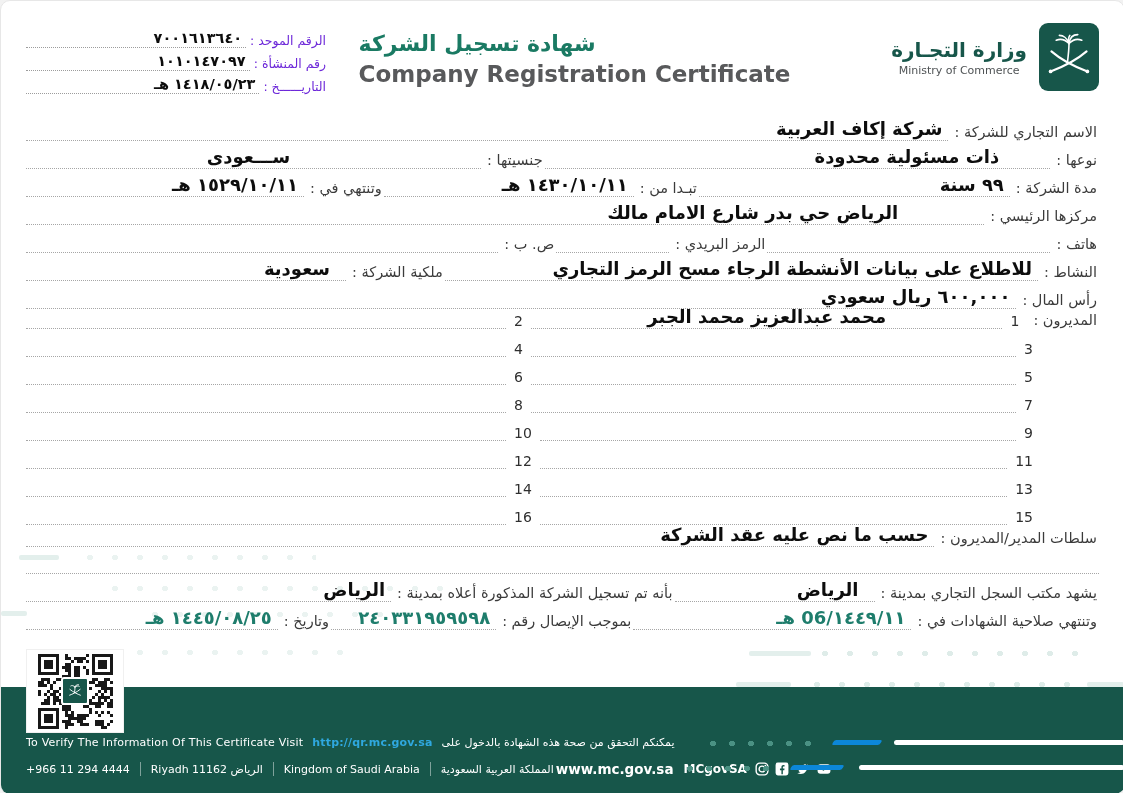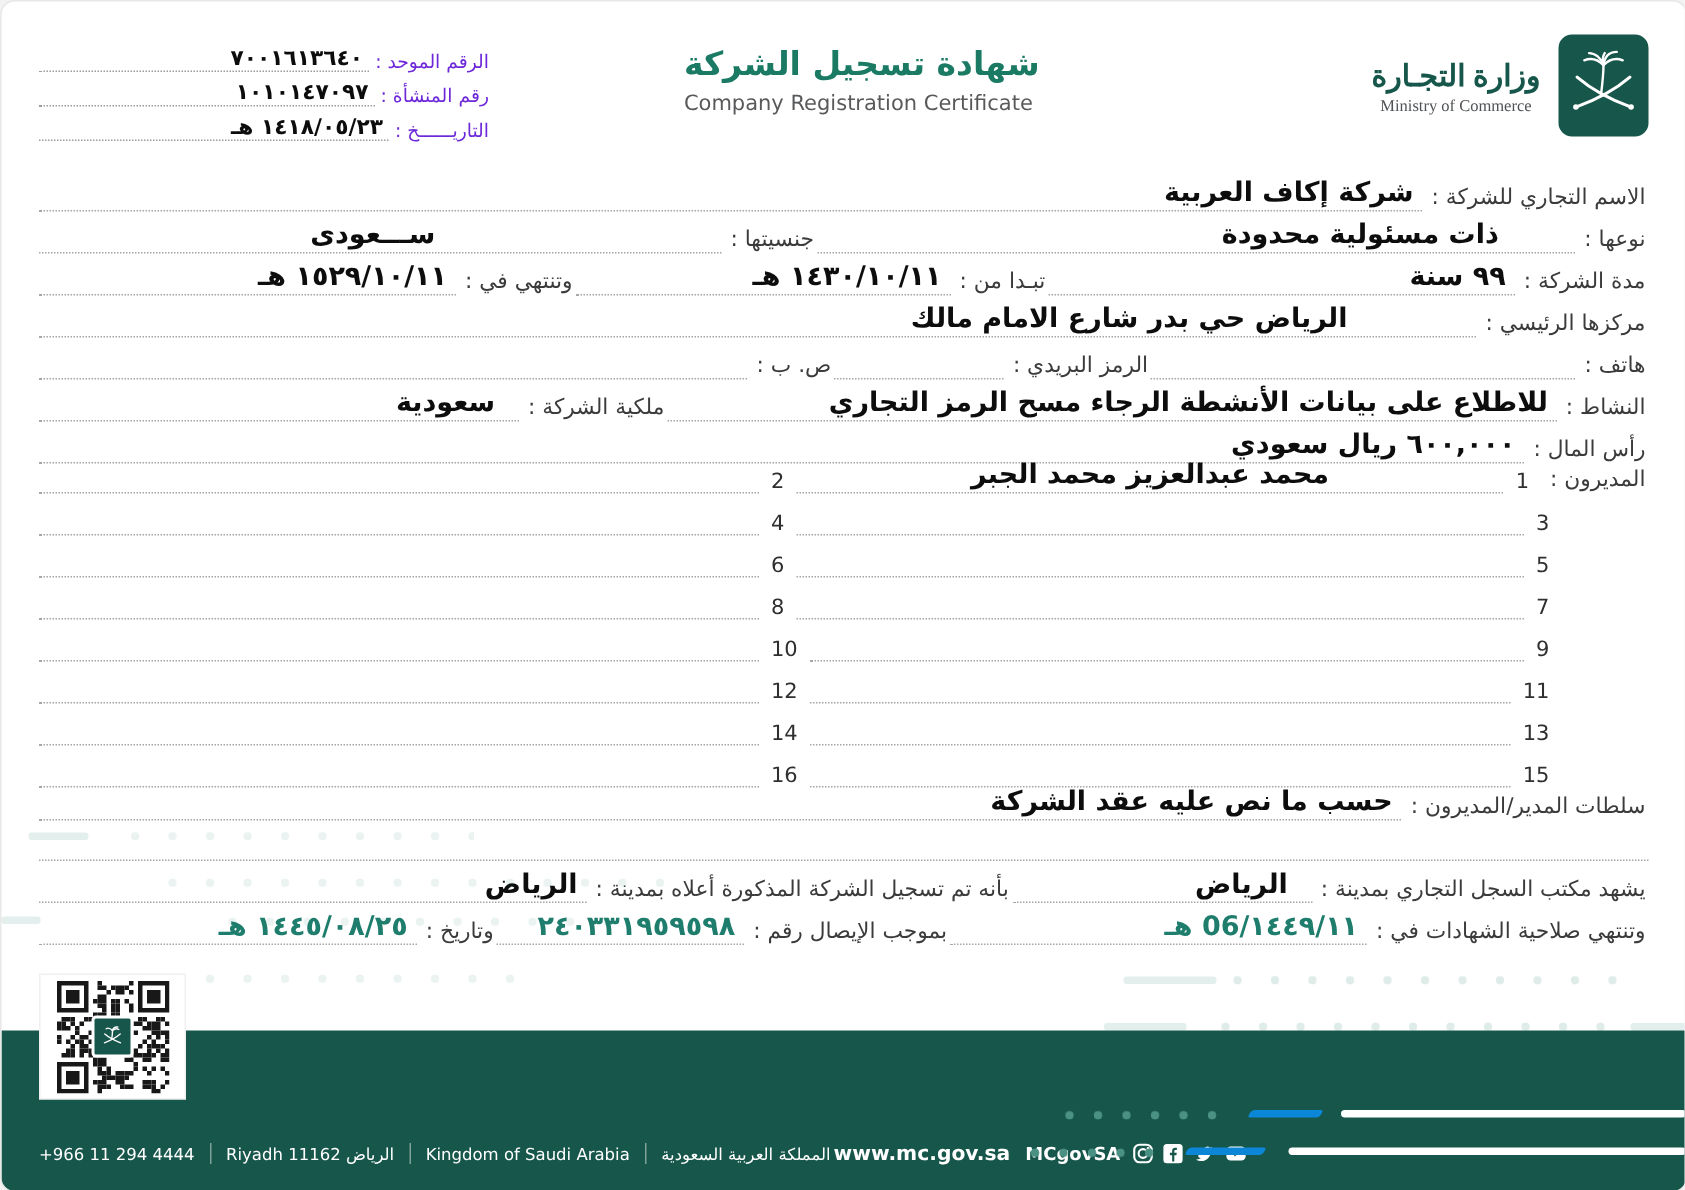--- a/index.html
+++ b/index.html
@@ -9,22 +9,22 @@
     font-family:"DejaVu Sans","Liberation Sans",sans-serif;
   }
   
   .hdr-left{position:absolute;top:24px;left:25px;width:300px;direction:rtl;}
   .hlr{display:flex;height:23px;}
   .hl-lbl{align-self:flex-end;white-space:nowrap;font-size:12.5px;color:#6d28d9;padding-left:4px;}
   .hl-seg{flex:1;align-self:flex-end;border-bottom:1.5px dotted #9c9c9c;text-align:right;}
   .hl-val{font-weight:700;font-size:14.5px;color:#0c0c0c;line-height:1.05;display:inline-block;padding:0 4px;}
   .hdr-center{position:absolute;top:30px;left:50%;transform:translateX(-50%);text-align:left;white-space:nowrap;margin-left:12px;}
   .title-ar{font-size:22px;font-weight:700;color:#1a7a63;}
-  .title-en{font-size:14px;font-weight:400;color:#58595b;margin-top:5px;}
-  .hdr-right{position:absolute;top:22px;right:25px;display:flex;align-items:center;gap:12px;font-family:Liberation Serif, serif;}
+  .title-en{font-size:23px;font-weight:700;color:#58595b;margin-top:5px;}
+  .hdr-right{position:absolute;top:22px;right:25px;display:flex;align-items:center;gap:12px;}
   .logo-text{text-align:center;}
   .logo-ar{font-size:20px;font-weight:700;color:#17564a;}
   .logo-en{font-size:11px;color:#4f5355;margin-top:2px;}
   .emblem{width:60px;height:68px;background:#17564a;border-radius:9px;display:flex;align-items:center;justify-content:center;}
   
   .content{position:absolute;top:112px;left:25px;right:25px;direction:rtl;}
   .r{display:flex;height:28px;font-size:14.5px;color:#3b3b3b;}
   .r.h20{height:20px;} .r.h22{height:22px;} .r.h27{height:27px;}
   .lbl{align-self:flex-end;white-space:nowrap;padding:0 2px 1px 6px;}
   .num{align-self:flex-end;padding:0 8px 0 8px;font-size:14px;color:#2f2f2f;}
@@ -278,20 +278,25 @@
   <div class="dotrow d-faint2" style="left:110px;top:647px;width:240px;"></div>
   <div class="dash lt" style="left:18px;top:554px;width:40px;"></div>
   <div class="dash lt" style="left:0;top:610px;width:26px;"></div>
   <div class="dotrow d-faint" style="left:820px;top:648px;width:272px;"></div>
   <div class="dotrow d-faint" style="left:812px;top:679px;width:262px;"></div>
   <div class="dash lt" style="left:748px;top:650px;width:62px;"></div>
   <div class="dash lt" style="left:735px;top:681px;width:55px;"></div>
   <div class="dash lt" style="left:1086px;top:681px;width:37px;"></div>
 
   <div class="footer">
+    <div class="f-line1">
+      <span>To Verify The Information Of This Certificate Visit</span>
+      <span class="f-url">http://qr.mc.gov.sa</span>
+      <span>يمكنكم التحقق من صحة هذه الشهادة بالدخول على</span>
+    </div>
     <div class="f-line2">
       <span>+966 11 294 4444</span>
       <span class="sep"></span>
       <span>Riyadh 11162 الرياض</span>
       <span class="sep"></span>
       <span>Kingdom of Saudi Arabia</span>
       <span class="sep"></span>
       <span>المملكة العربية السعودية</span>
       <span class="f-web">www.mc.gov.sa</span>
       <span class="f-handle">MCgovSA</span>

